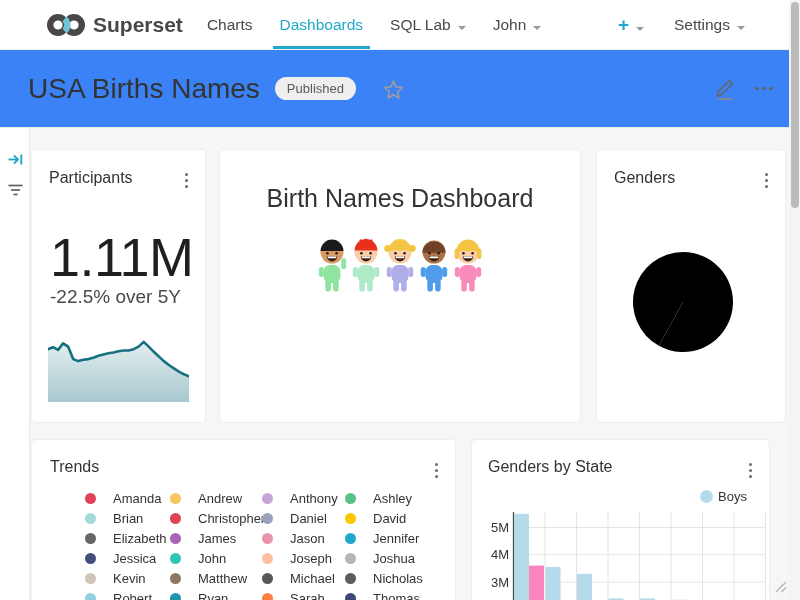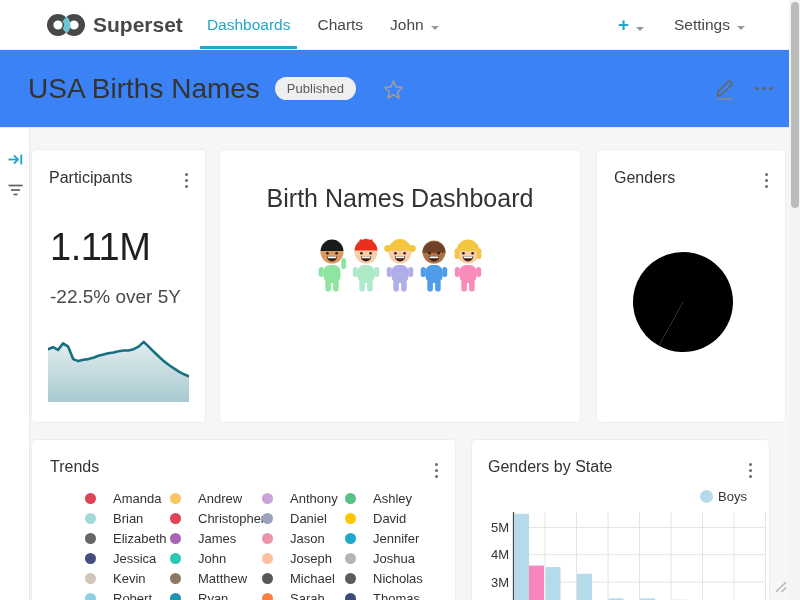--- a/index.html
+++ b/index.html
@@ -57,21 +57,21 @@
   .ic-filter { top:55px; }
   .card {
     position:absolute; background:#fff; border-radius:4px;
     box-shadow:0 0 0 1px rgba(0,0,0,0.035);
   }
   .card-title { position:absolute; left:17px; top:19px; font-size:16px; font-weight:500; color:#333; }
   .kebab { position:absolute; right:12px; top:20px; display:flex; flex-direction:column; gap:2.6px; padding:3px 5px; cursor:pointer; }
   .kebab i { width:3.2px; height:3.2px; border-radius:50%; background:#6B6B6B; }
   
   #card-participants { left:32px; top:22px; width:173px; height:272px; }
-  .big-number { position:absolute; left:18px; top:76px; font-size:38px; font-weight:500; color:#1F1F1F; letter-spacing:-0.5px; }
+  .big-number { position:absolute; left:18px; top:76px; font-size:54px; font-weight:500; color:#1F1F1F; letter-spacing:-0.5px; }
   .big-number-sub { position:absolute; left:18px; top:136px; font-size:19px; color:#4A4A4A; }
   #spark-chart { position:absolute; left:16px; top:186px; width:141px; height:66px; }
   
   #card-markdown { left:220px; top:22px; width:360px; height:272px; }
   .md-heading { position:absolute; top:34px; left:0; right:0; text-align:center; font-size:25px; font-weight:500; color:#333; }
   #babies { position:absolute; top:88px; left:50%; transform:translateX(-50%); display:flex; }
   
   #card-genders { left:597px; top:22px; width:188px; height:272px; }
   #pie-chart { position:absolute; left:31px; top:97px; width:110px; height:110px; }
   
@@ -100,22 +100,23 @@
 <header class="navbar">
   <div class="logo">
     <svg width="40" height="28" viewBox="0 0 40 28">
       <circle cx="12" cy="14" r="7.8" fill="none" stroke="#484848" stroke-width="6.4"></circle>
       <circle cx="28" cy="14" r="7.8" fill="none" stroke="#484848" stroke-width="6.4"></circle>
       <path d="M18.5,8 A7.8,7.8 0 0 1 18.5,20" fill="none" stroke="#6EC4D8" stroke-width="6.4"></path>
     </svg>
   </div>
   <div class="brand">Superset</div>
   <nav class="nav-items">
+    <span class="nav-item"><span>Charts</span></span>
     <span class="nav-item active"><span>Dashboards</span></span>
-    <span class="nav-item"><span>Charts</span></span>
+    <span class="nav-item"><span>SQL Lab</span><i class="caret"></i></span>
     <span class="nav-item"><span>John</span><i class="caret"></i></span>
   </nav>
   <div class="nav-right">
     <span class="nav-item plus-btn"><span class="plus-glyph">+</span><i class="caret"></i></span>
     <span class="nav-item settings-btn"><span>Settings</span><i class="caret"></i></span>
   </div>
 </header>
 
 <section class="title-bar">
   <h1 class="page-title">USA Births Names</h1>

